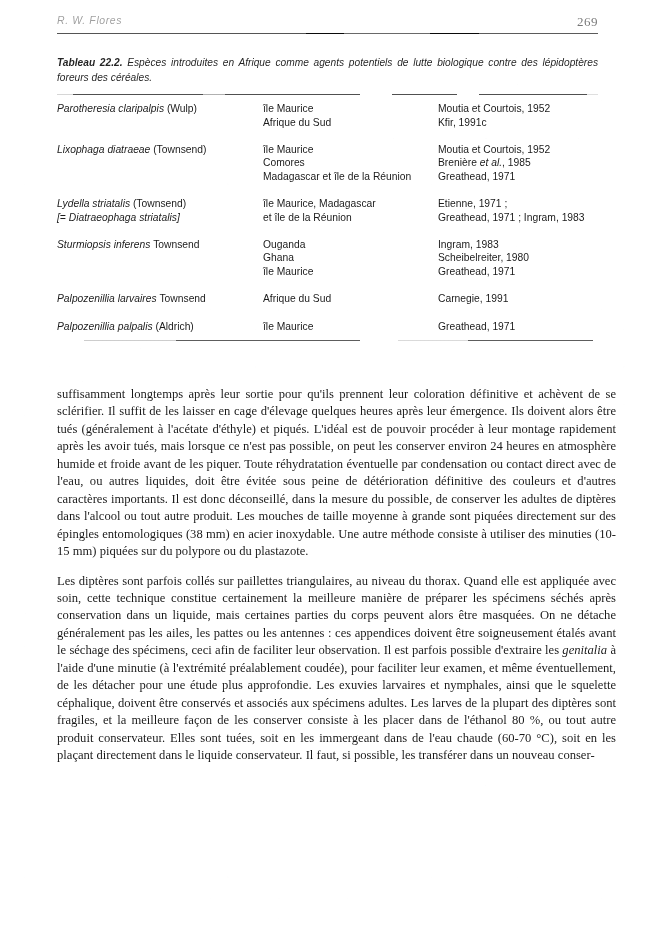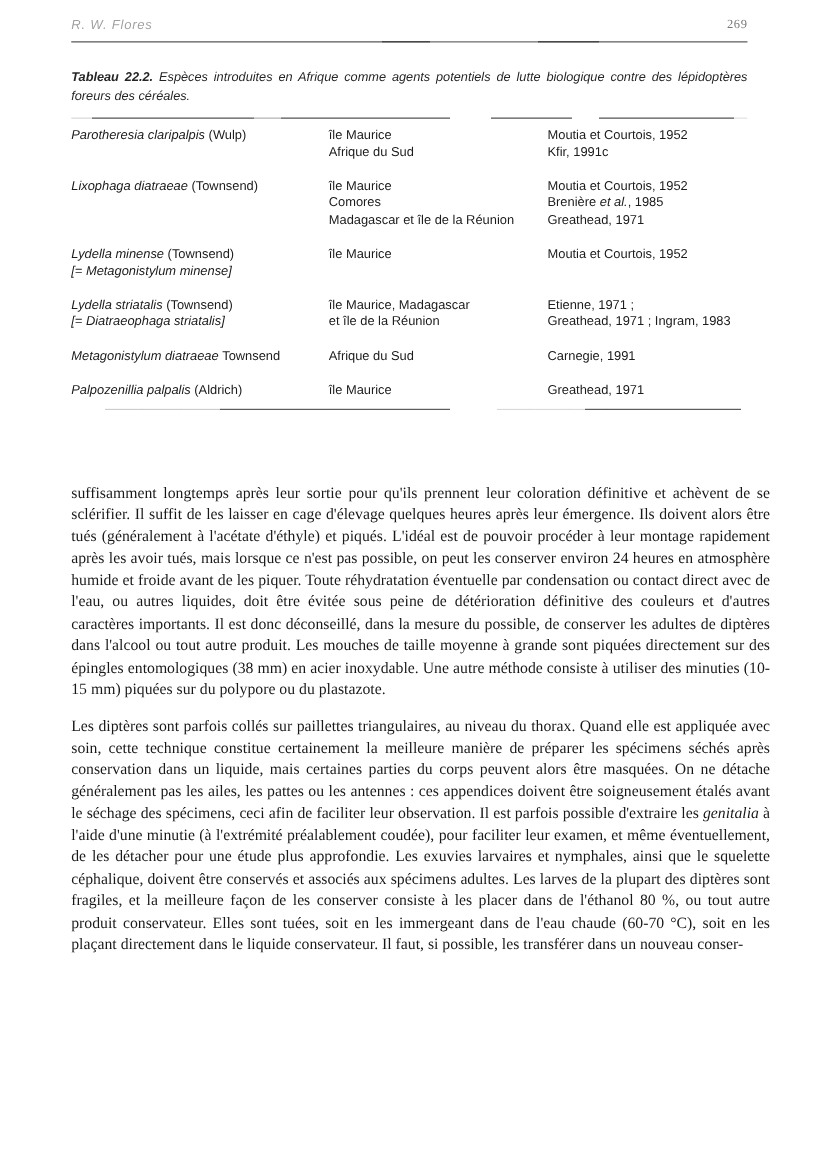--- a/index.html
+++ b/index.html
@@ -50,21 +50,21 @@
     font-family: "Liberation Sans", sans-serif;
     font-size: 10.5px;
     letter-spacing: .6px;
     color: #8d8d8d;
     opacity: .85;
     gap: 28px;
   }
   .runhead .author { font-style: italic; }
   .runhead .folio {
     font-family: "Liberation Serif", serif;
-    font-size: 10px;
+    font-size: 13px;
     color: #5f5f5f;
     letter-spacing: .5px;
   }
   .runhead-rule {
     position: absolute;
     left: 57px;
     right: 52px;
     top: 33px;
     height: 1.4px;
     background: linear-gradient(to right,
@@ -207,41 +207,45 @@
               <span class="line">Comores</span>
               <span class="line">Madagascar et île de la Réunion</span>
             </td>
             <td class="c-ref">
               <span class="line">Moutia et Courtois, 1952</span>
               <span class="line">Brenière <i>et al.</i>, 1985</span>
               <span class="line">Greathead, 1971</span>
             </td>
           </tr>
           <tr>
-            <td class="c-species"><span>Lydella minense </span><span class="plain">(Townsend)</span><span class="syn">[= Metagonistylum minense]</span></td>
-            <td class="c-country">
-              <span class="line">île Maurice</span>
-            </td>
-            <td class="c-ref">
-              <span class="line">Moutia et Courtois, 1952</span>
-            </td>
-          </tr>
-          <tr>
             <td class="c-species"><span>Lydella striatalis </span><span class="plain">(Townsend)</span><span class="syn">[= Diatraeophaga striatalis]</span></td>
             <td class="c-country">
               <span class="line">île Maurice, Madagascar</span>
               <span class="line">et île de la Réunion</span>
             </td>
             <td class="c-ref">
               <span class="line">Etienne, 1971 ;</span>
               <span class="line">Greathead, 1971 ; Ingram, 1983</span>
             </td>
           </tr>
           <tr>
-            <td class="c-species"><span>Metagonistylum diatraeae </span><span class="plain">Townsend</span></td>
+            <td class="c-species"><span>Sturmiopsis inferens </span><span class="plain">Townsend</span></td>
+            <td class="c-country">
+              <span class="line">Ouganda</span>
+              <span class="line">Ghana</span>
+              <span class="line">île Maurice</span>
+            </td>
+            <td class="c-ref">
+              <span class="line">Ingram, 1983</span>
+              <span class="line">Scheibelreiter, 1980</span>
+              <span class="line">Greathead, 1971</span>
+            </td>
+          </tr>
+          <tr>
+            <td class="c-species"><span>Palpozenillia larvaires </span><span class="plain">Townsend</span></td>
             <td class="c-country">
               <span class="line">Afrique du Sud</span>
             </td>
             <td class="c-ref">
               <span class="line">Carnegie, 1991</span>
             </td>
           </tr>
           <tr>
             <td class="c-species"><span>Palpozenillia palpalis </span><span class="plain">(Aldrich)</span></td>
             <td class="c-country">

